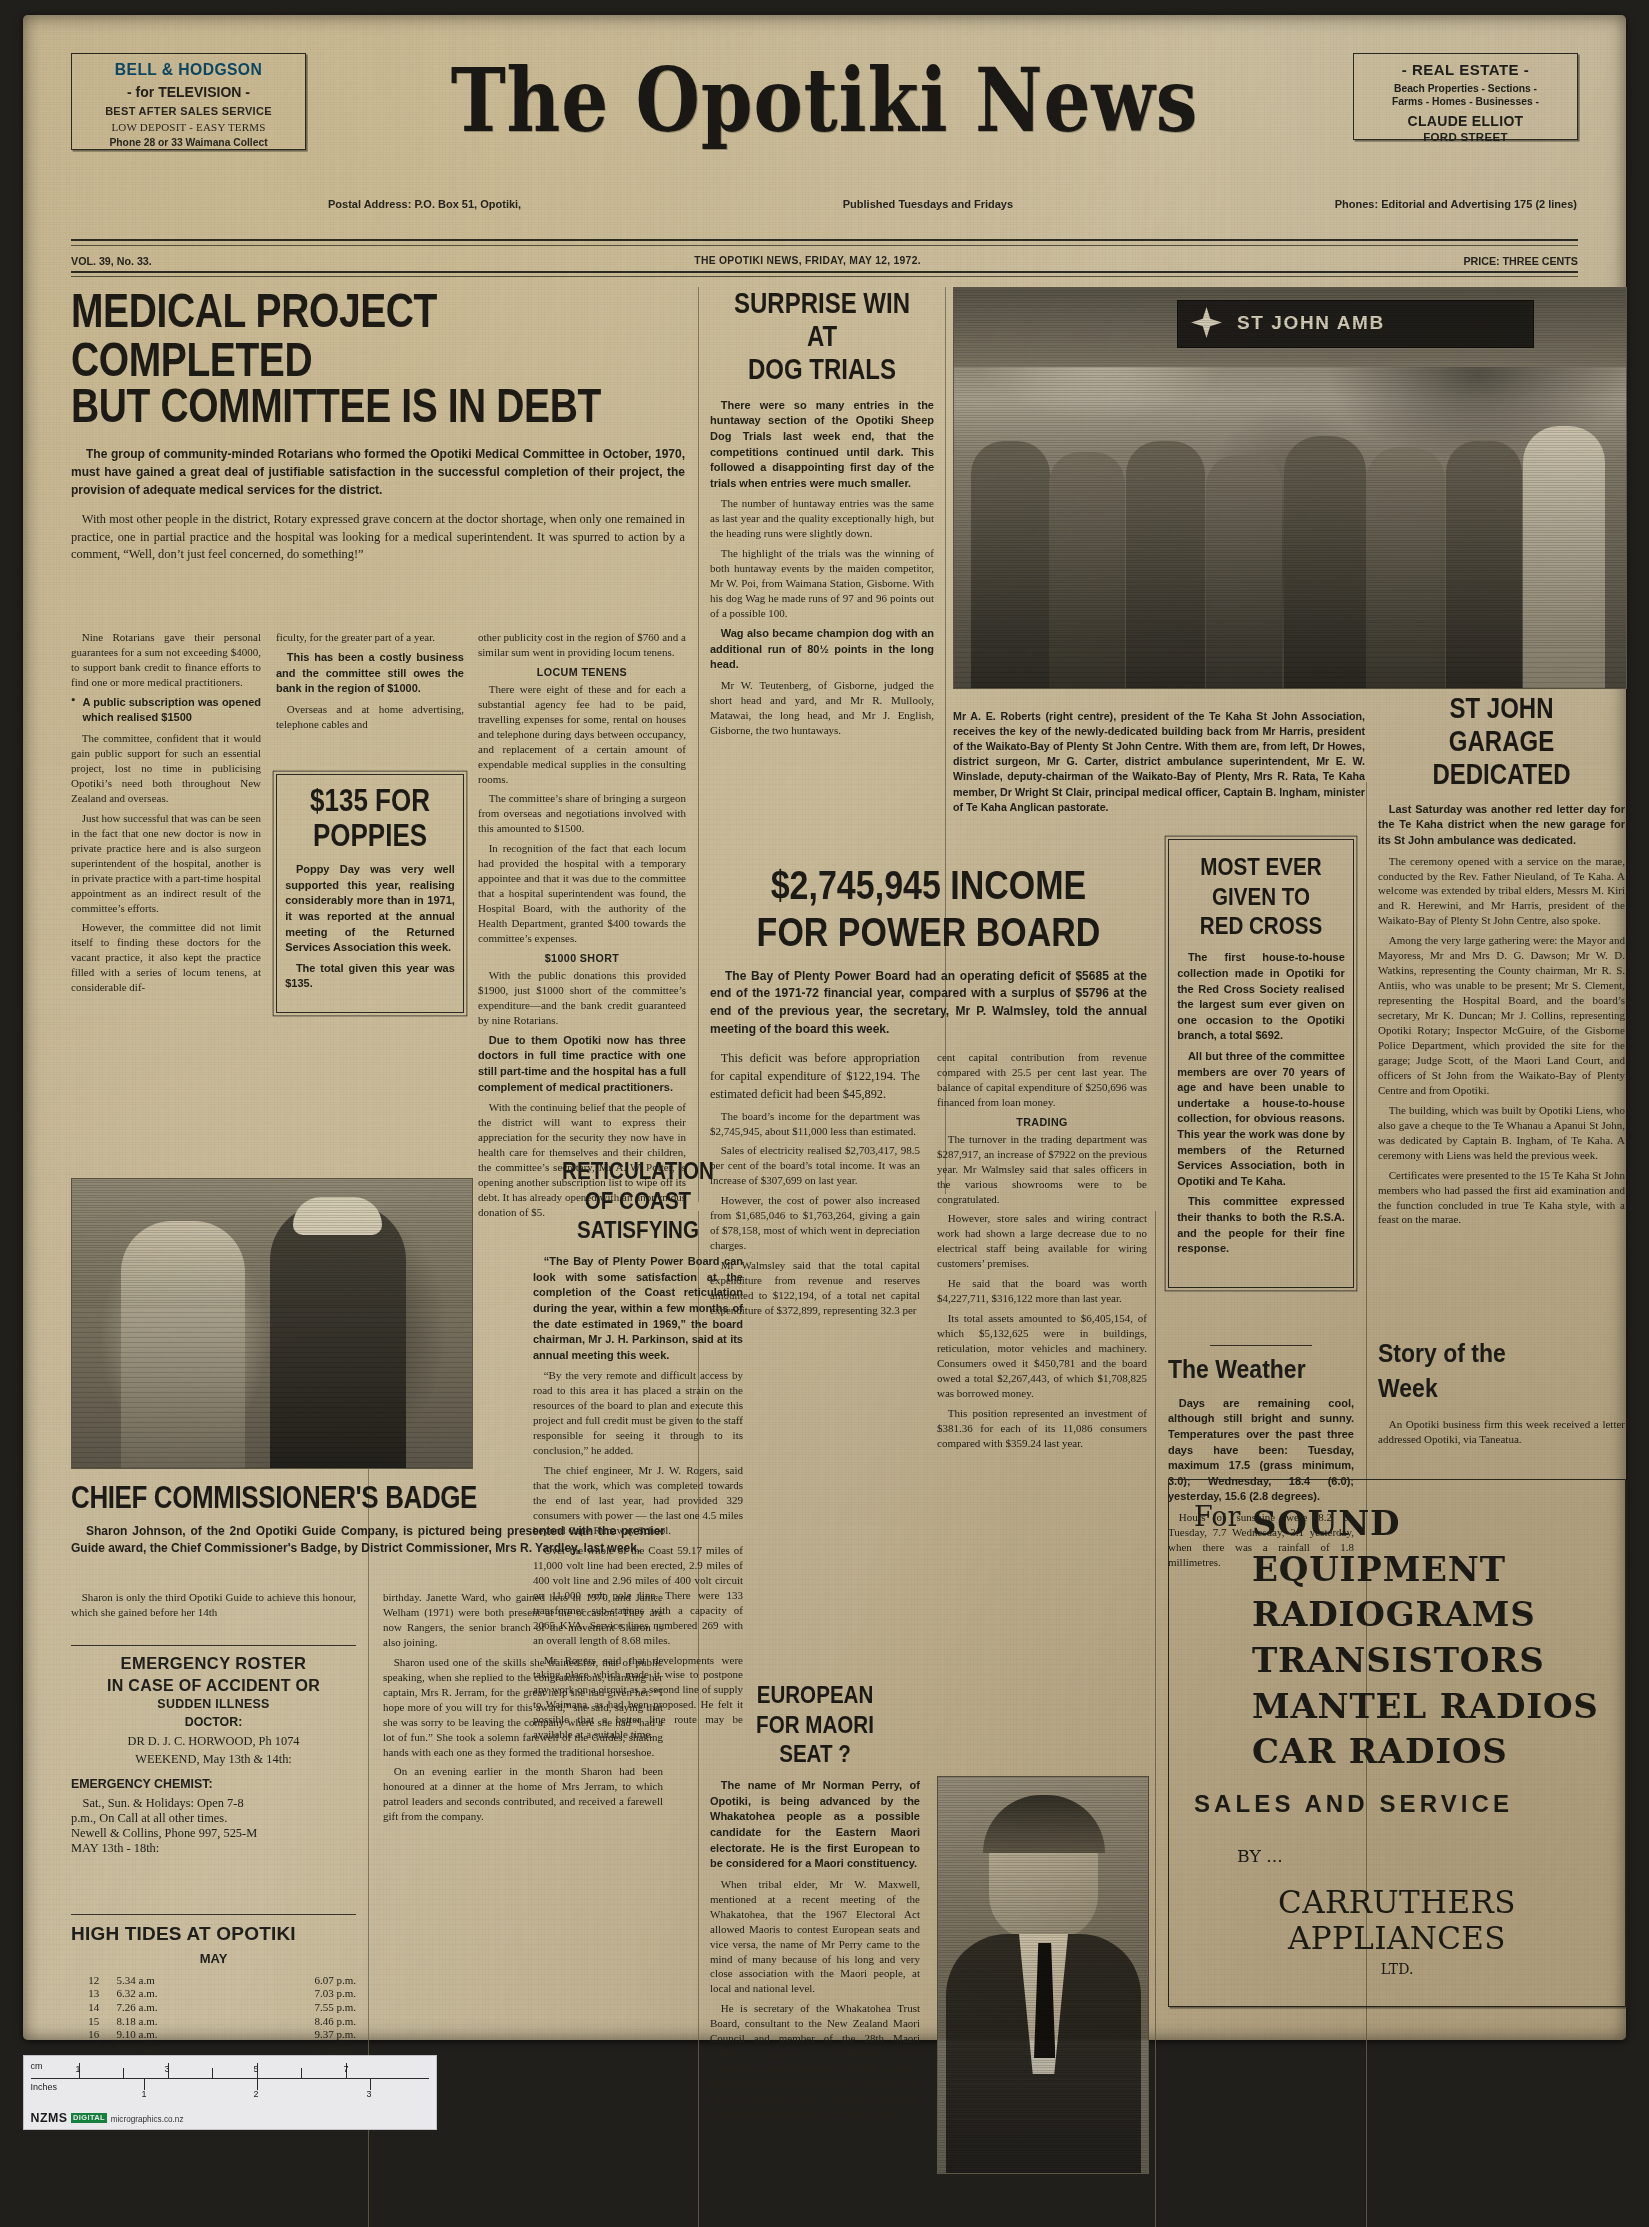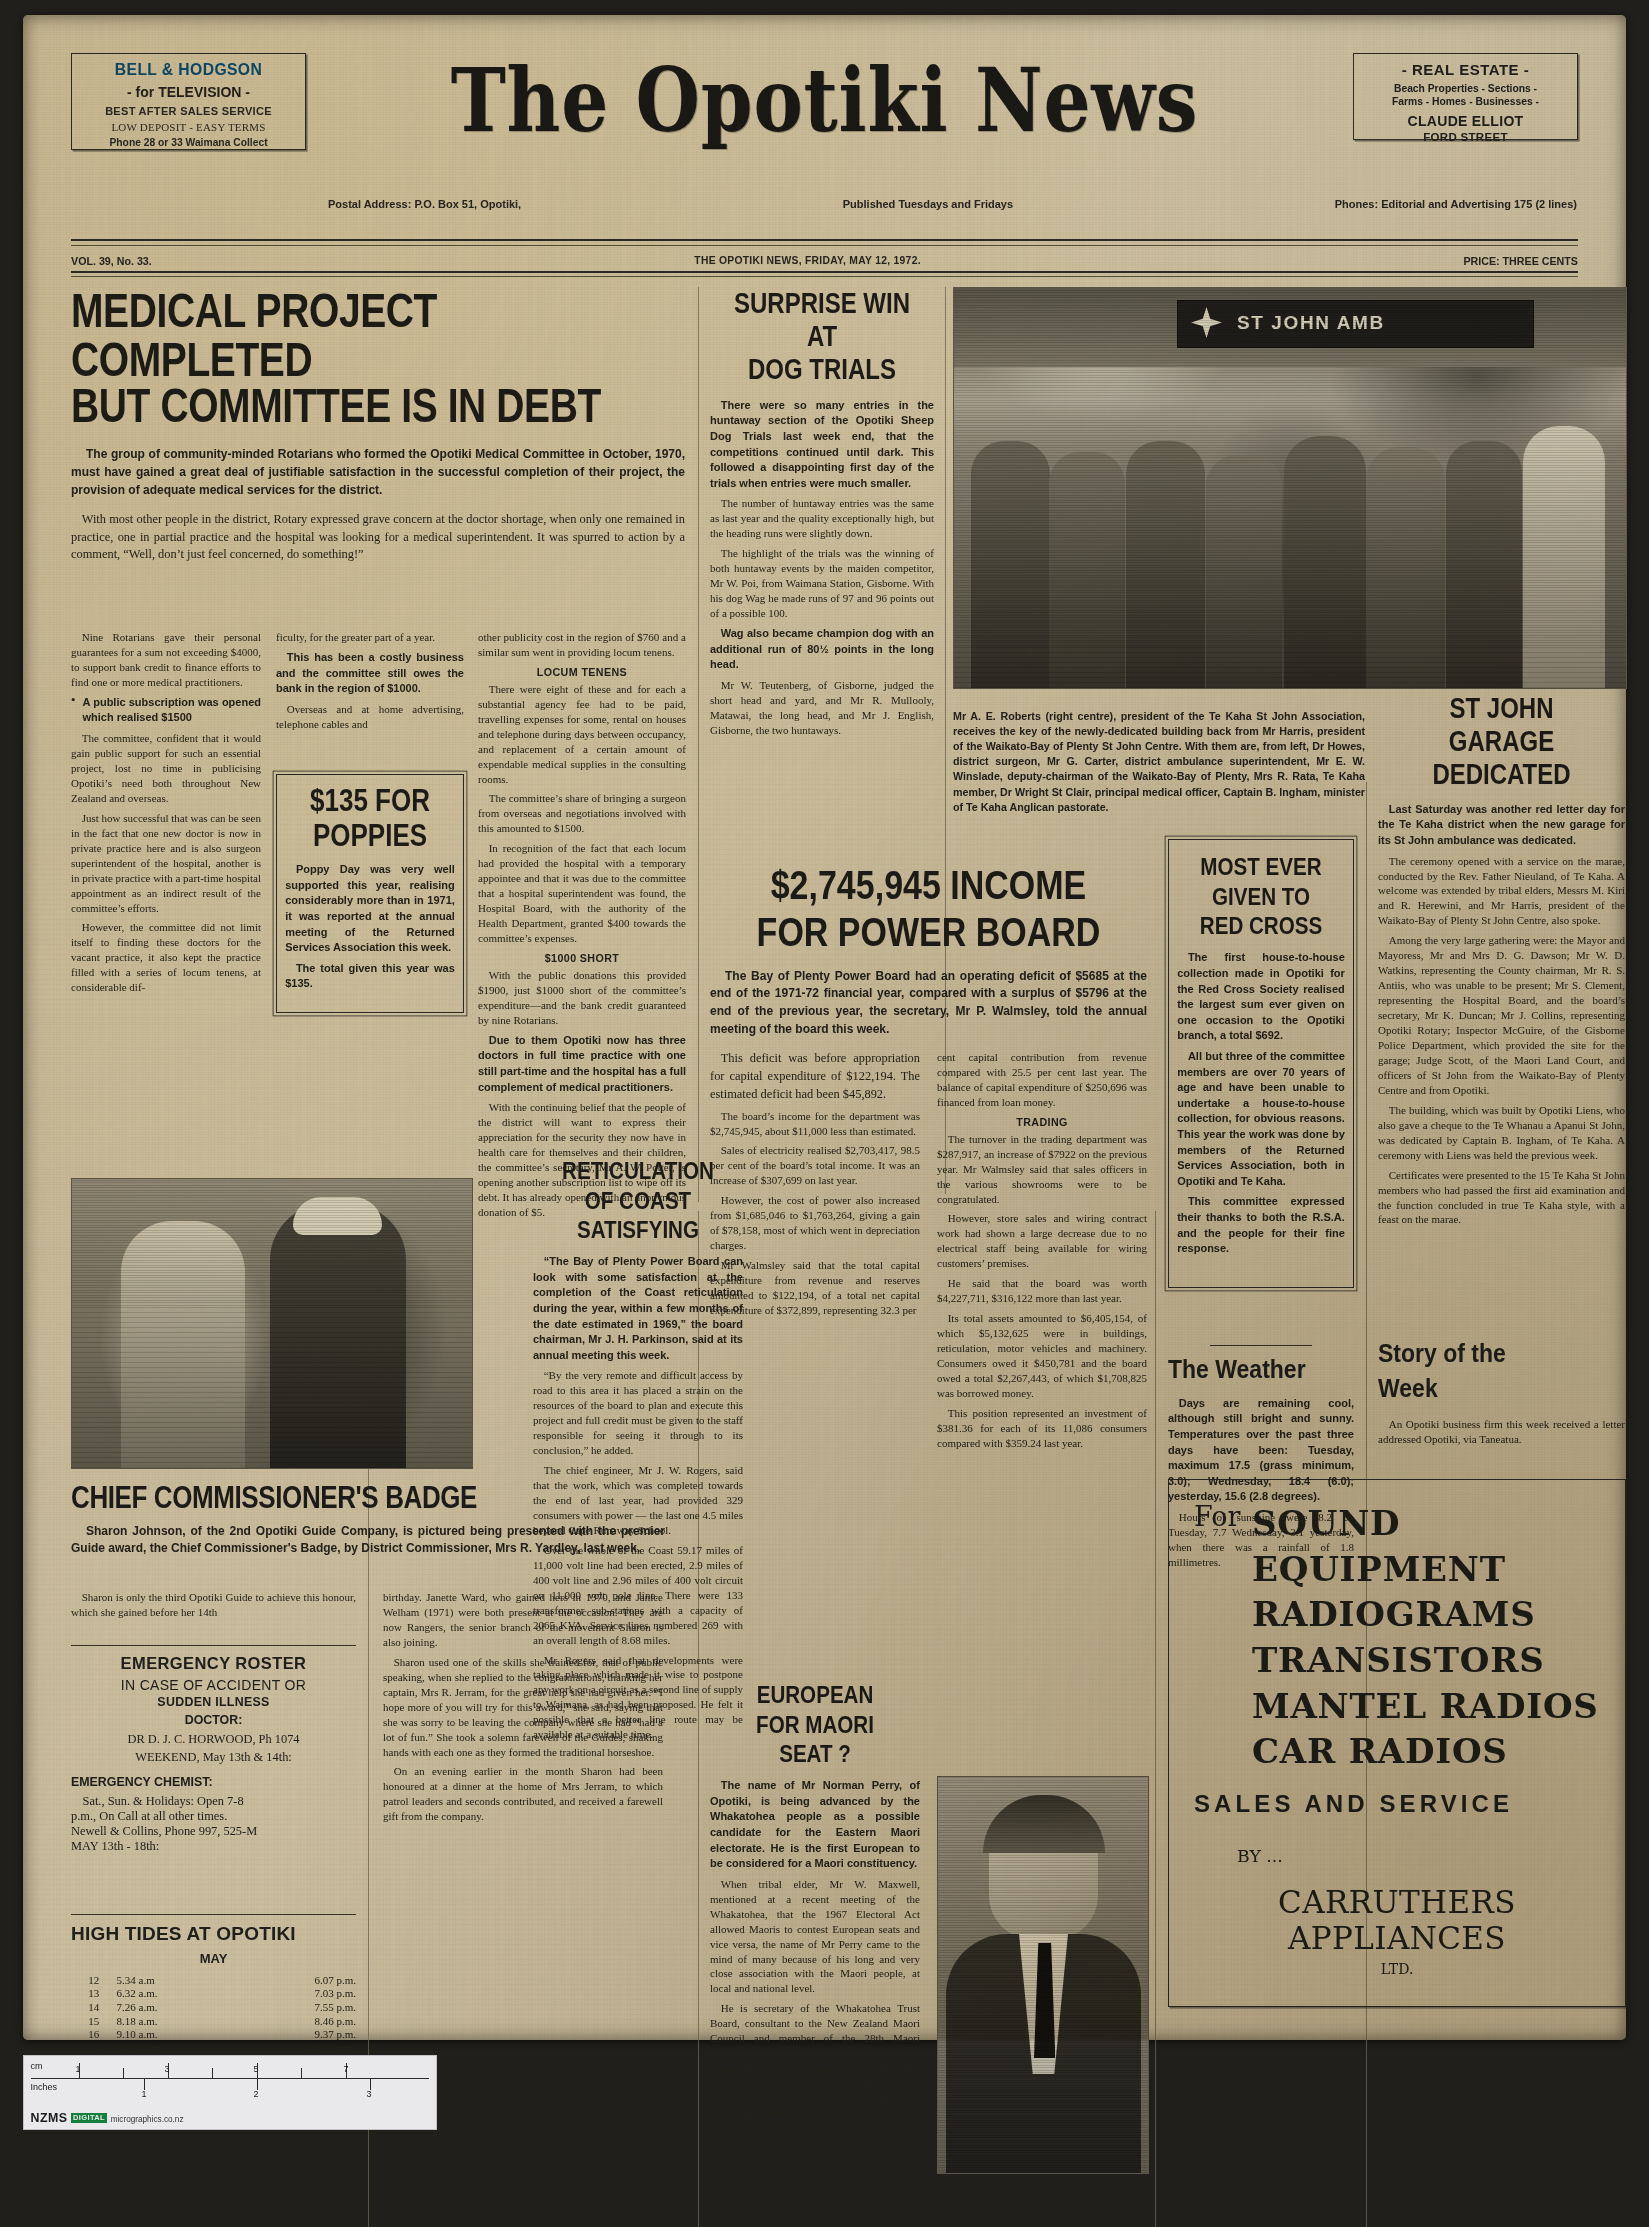--- a/index.html
+++ b/index.html
@@ -313,21 +313,21 @@
 
     <div style="position:absolute;left:312px;top:1303px;width:280px;">
       <p class="bodytext" style="text-indent:0;">birthday. Janette Ward, who gained hers in 1970, and Janice Welham (1971) were both present at the occasion. They are now Rangers, the senior branch of the movement Sharon is also joining.</p>
       <p class="bodytext">Sharon used one of the skills she trained for, that of public speaking, when she replied to the congratulations, thanking her captain, Mrs R. Jerram, for the great help she had given her. “I hope more of you will try for this award,” she said, saying that she was sorry to be leaving the company where she had “had a lot of fun.” She took a solemn farewell of the Guides, shaking hands with each one as they formed the traditional horseshoe.</p>
       <p class="bodytext">On an evening earlier in the month Sharon had been honoured at a dinner at the home of Mrs Jerram, to which patrol leaders and seconds contributed, and received a farewell gift from the company.</p>
     </div>
 
     <div style="position:absolute;left:0;top:1351px;width:285px;">
       <hr class="thin">
       <div style="text-align:center;font-family:'Liberation Sans',sans-serif;font-weight:bold;font-size:16.5px;letter-spacing:0.4px;">EMERGENCY ROSTER</div>
-      <div style="text-align:center;font-family:'Liberation Sans',sans-serif;font-weight:normal;font-size:14px;margin-top:4.1px;letter-spacing:0.3px;">IN CASE OF ACCIDENT OR</div>
+      <div style="text-align:center;font-family:'Liberation Sans',sans-serif;font-weight:bold;font-size:16px;margin-top:4.1px;letter-spacing:0.3px;">IN CASE OF ACCIDENT OR</div>
       <div style="text-align:center;font-family:'Liberation Sans',sans-serif;font-weight:bold;font-size:12.4px;margin-top:2.5px;letter-spacing:0.3px;">SUDDEN ILLNESS</div>
       <div style="text-align:center;font-family:'Liberation Sans',sans-serif;font-weight:bold;font-size:12.4px;margin-top:4.1px;">DOCTOR:</div>
       <div style="text-align:center;font-size:12.4px;margin-top:5px;">DR D. J. C. HORWOOD, Ph 1074</div>
       <div style="text-align:center;font-size:12.4px;margin-top:2.5px;">WEEKEND, May 13th &amp; 14th:</div>
       <div style="font-family:'Liberation Sans',sans-serif;font-weight:bold;font-size:12.4px;margin-top:10px;">EMERGENCY CHEMIST:</div>
       <div style="font-size:12.4px;margin-top:5px;text-indent:11.5px;">Sat., Sun. &amp; Holidays: Open 7-8</div>
       <div style="font-size:12.4px;">p.m., On Call at all other times.</div>
       <div style="font-size:12.4px;">Newell &amp; Collins, Phone 997, 525-M</div>
       <div style="font-size:12.4px;">MAY 13th - 18th:</div>
     </div>

